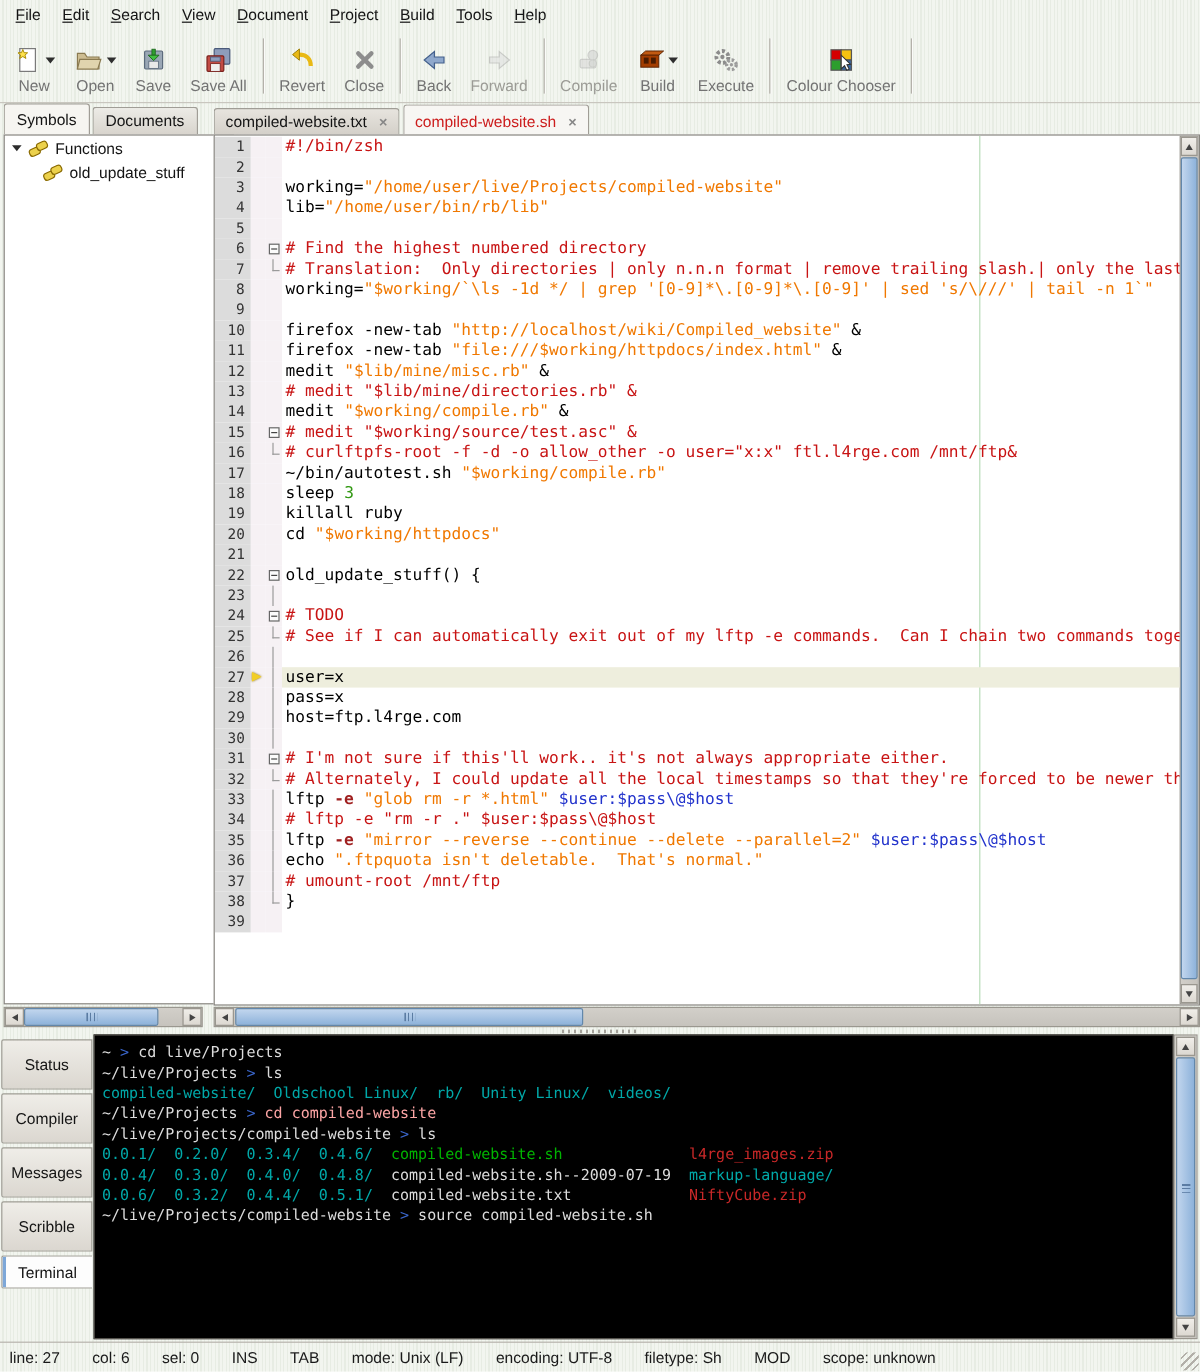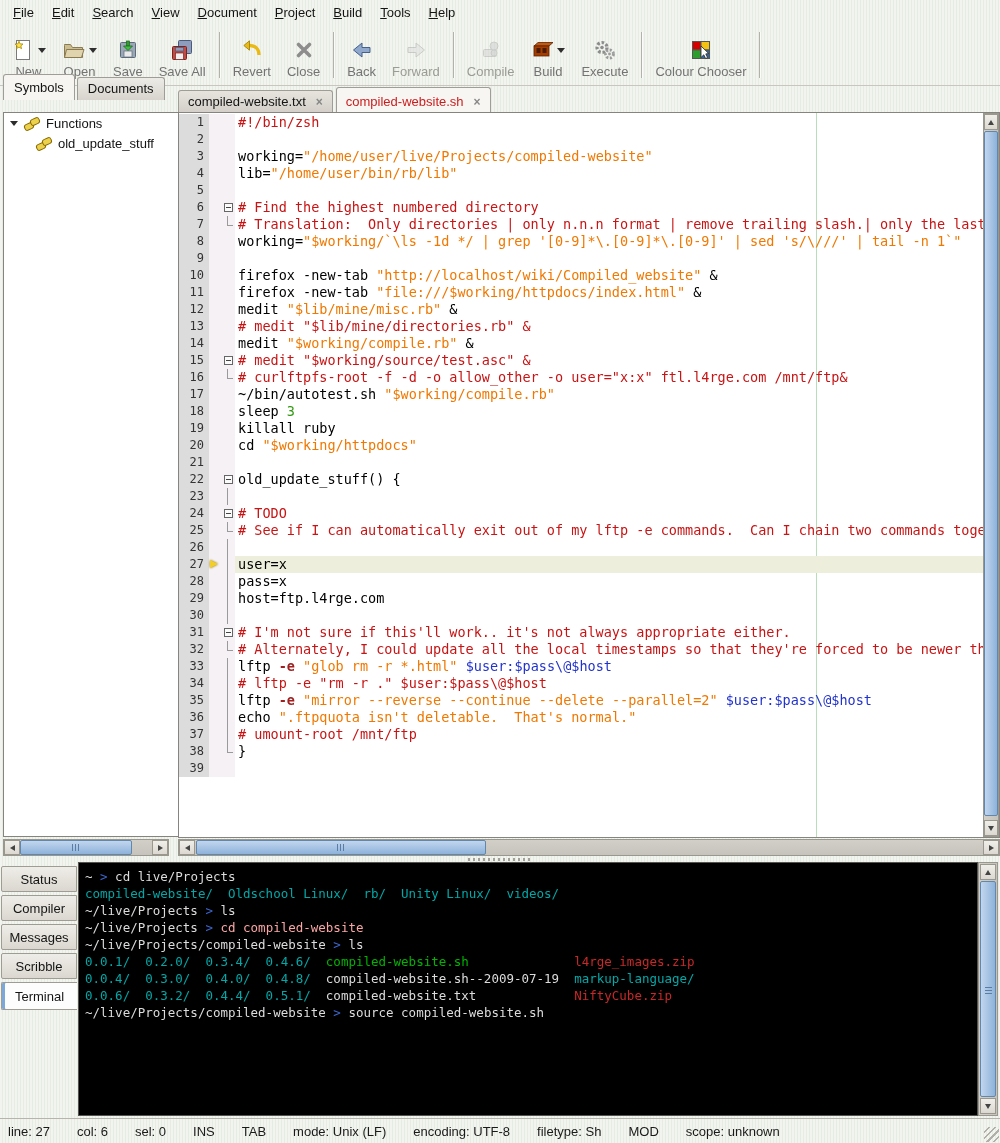--- a/index.html
+++ b/index.html
@@ -16,21 +16,21 @@
   #toolbar{position:absolute;top:25px;left:0;right:0;height:60px;display:flex;align-items:center;padding-left:3px;border-bottom:1px solid #c9c6bf}
   .tbtn{display:flex;flex-direction:column;align-items:center;justify-content:flex-end;padding:2px 8px;font-size:13px;color:#737373;height:52px;box-sizing:border-box}
   .tbtn .ic{height:28px;display:flex;align-items:center;gap:3px}
   .tbtn.disabled{color:#9b9b95}
   .tbtn.disabled svg{opacity:.45;filter:grayscale(1)}
   .chev{width:0;height:0;border-left:4px solid transparent;border-right:4px solid transparent;border-top:5px solid #2e2e2e}
   .tsep{width:1px;height:46px;background:#b4b1aa;box-shadow:1px 0 0 #fbfbf9;margin:0 5px;flex:none}
   #tb-overflow{position:absolute;right:9px;bottom:14px}
   #tb-overflow .chev{border-left-width:5px;border-right-width:5px;border-top-width:6px}
   
-  #sidebar-tabs{position:absolute;left:3px;top:75px;height:25px;display:flex;align-items:flex-end}
+  #sidebar-tabs{position:absolute;left:3px;top:87px;height:25px;display:flex;align-items:flex-end}
   .stab{font-size:13px;padding:3px 10px 4px 10px;background:linear-gradient(#ecead5,#d9d5ce);background:linear-gradient(#ecebe6,#d8d4cd);border:1px solid #a09d96;border-bottom:none;margin-right:2px;border-radius:3px 3px 0 0;color:#141414}
   .stab.active{background:#f6f5f1;padding-top:5px;padding-bottom:5px}
   #sidebar{position:absolute;left:3px;top:112px;width:192px;height:725px;background:#fff;border:1px solid #86847e;box-sizing:border-box;overflow:hidden}
   .trow{display:flex;align-items:center;height:20px;font-size:13px;color:#141414;padding-left:6px;white-space:nowrap}
   .trow .exp{width:0;height:0;border-left:4px solid transparent;border-right:4px solid transparent;border-top:5px solid #2c2c2c;margin-right:6px}
   .chain{display:inline-block;width:17px;height:13px;position:relative;margin-right:5px;flex:none}
   .chain::before,.chain::after{content:"";position:absolute;width:8px;height:5px;border:1px solid #8a6a00;background:#ecd14c;border-radius:3px;transform:rotate(-25deg)}
   .chain::before{left:0;top:6px}
   .chain::after{left:6px;top:1px}
   
@@ -65,21 +65,21 @@
   .t-rt{width:0;height:0;border-top:3.5px solid transparent;border-bottom:3.5px solid transparent;border-left:5px solid #444}
   .thumb{position:absolute;background:linear-gradient(180deg,#c2d6ee,#8db2da);border:1px solid #6287ab;border-radius:2px;box-sizing:border-box;display:flex;align-items:center;justify-content:center}
   .thumb.v{background:linear-gradient(90deg,#c2d6ee,#8db2da)}
   .thumb .grip{width:9px;height:7px;background:repeating-linear-gradient(90deg,#5b7ca3 0 1px,transparent 1px 3px)}
   .thumb.v .grip{width:7px;height:9px;background:repeating-linear-gradient(0deg,#5b7ca3 0 1px,transparent 1px 3px)}
   
   #splitter{position:absolute;left:0;right:0;top:857px;height:5px;display:flex;align-items:center;justify-content:center}
   #splitter::before{content:"";width:64px;height:3px;background:repeating-linear-gradient(90deg,#a3a099 0 2px,transparent 2px 5px)}
   
   #panel-tabs{position:absolute;left:1px;top:866px;width:76px}
-  .ptab{height:26px;margin-bottom:3px;display:flex;align-items:center;justify-content:center;font-size:13px;color:#141414;background:linear-gradient(#efede8,#dbd7d0);border:1px solid #9f9c94;border-radius:2px 0 0 2px;box-sizing:border-box}
+  .ptab{height:42px;margin-bottom:3px;display:flex;align-items:center;justify-content:center;font-size:13px;color:#141414;background:linear-gradient(#efede8,#dbd7d0);border:1px solid #9f9c94;border-radius:2px 0 0 2px;box-sizing:border-box}
   .ptab.active{background:#fdfdfd;box-shadow:inset 3px 0 0 #7da7d8;border-right:none;height:28px}
   #terminal{position:absolute;left:78px;top:862px;width:900px;height:254px;background:#000;border:1px solid #55534d;box-sizing:border-box;padding:5px 0 0 6px;font-family:"DejaVu Sans Mono",monospace;font-size:12.5px;line-height:17px;overflow:hidden}
   .tl{white-space:pre;height:17px}
   .tcursor{display:inline-block;width:8px;height:13px;border:1px solid #e8e8e8;vertical-align:-2px}
   
   #statusbar{position:absolute;left:0;bottom:0;right:0;height:25px;border-top:1px solid #b7b4ad;display:flex;align-items:center;gap:27px;padding-left:8px;font-size:13px;color:#1a1a1a;box-sizing:border-box}
   #resize-grip{position:absolute;right:1px;bottom:1px;width:15px;height:15px;background:repeating-linear-gradient(135deg,transparent 0 3px,#b2afa8 3px 4.5px)}
   svg{display:block}
 </style>
 </head>
@@ -596,22 +596,22 @@
 
 <div id="panel-tabs">
     <div class="ptab">Status</div>
     <div class="ptab">Compiler</div>
     <div class="ptab">Messages</div>
     <div class="ptab">Scribble</div>
     <div class="ptab active">Terminal</div>
   </div>
 <div id="terminal">
     <div class="tl"><span class="tseg" style="color: rgb(220, 220, 220);">~ </span><span class="tseg" style="color: rgb(58, 102, 204);">&gt;</span><span class="tseg" style="color: rgb(220, 220, 220);"> cd live/Projects</span></div>
+    <div class="tl"><span class="tseg" style="color: rgb(220, 220, 220);">~/live/Projects </span><span class="tseg" style="color: rgb(58, 102, 204);">&gt;</span><span class="tseg" style="color: rgb(220, 220, 220);"> ls</span></div>
     <div class="tl"><span class="tseg" style="color: rgb(0, 168, 168);">compiled-website/  Oldschool Linux/  rb/  Unity Linux/  videos/</span></div>
-    <div class="tl"><span class="tseg" style="color: rgb(220, 220, 220);">~/live/Projects </span><span class="tseg" style="color: rgb(58, 102, 204);">&gt;</span><span class="tseg" style="color: rgb(220, 220, 220);"> ls</span></div>
     <div class="tl"><span class="tseg" style="color: rgb(220, 220, 220);">~/live/Projects </span><span class="tseg" style="color: rgb(58, 102, 204);">&gt;</span><span class="tseg" style="color: #fca5a5;"> cd compiled-website</span></div>
     <div class="tl"><span class="tseg" style="color: rgb(220, 220, 220);">~/live/Projects/compiled-website </span><span class="tseg" style="color: rgb(58, 102, 204);">&gt;</span><span class="tseg" style="color: rgb(220, 220, 220);"> ls</span></div>
     <div class="tl"><span class="tseg" style="color: rgb(0, 168, 168);">0.0.1/  0.2.0/  0.3.4/  0.4.6/  </span><span class="tseg" style="color: rgb(0, 180, 0);">compiled-website.sh</span><span class="tseg" style="color: rgb(220, 220, 220);">              </span><span class="tseg" style="color: rgb(200, 40, 40);">l4rge_images.zip</span></div>
     <div class="tl"><span class="tseg" style="color: rgb(0, 168, 168);">0.0.4/  0.3.0/  0.4.0/  0.4.8/  </span><span class="tseg" style="color: rgb(220, 220, 220);">compiled-website.sh--2009-07-19  </span><span class="tseg" style="color: rgb(0, 168, 168);">markup-language/</span></div>
     <div class="tl"><span class="tseg" style="color: rgb(0, 168, 168);">0.0.6/  0.3.2/  0.4.4/  0.5.1/  </span><span class="tseg" style="color: rgb(220, 220, 220);">compiled-website.txt             </span><span class="tseg" style="color: rgb(200, 40, 40);">NiftyCube.zip</span></div>
     <div class="tl"><span class="tseg" style="color: rgb(220, 220, 220);">~/live/Projects/compiled-website </span><span class="tseg" style="color: rgb(58, 102, 204);">&gt;</span><span class="tseg" style="color: rgb(220, 220, 220);"> source compiled-website.sh</span></div>
   </div>
 <div class="sb v" id="terminal-vscroll" style="left:978px;top:862px;width:20px;height:254px;position:absolute">
   <div class="sbbtn" style="left:1px;top:1px;width:16px;height:16px">
       <span class="t-up"></span>

